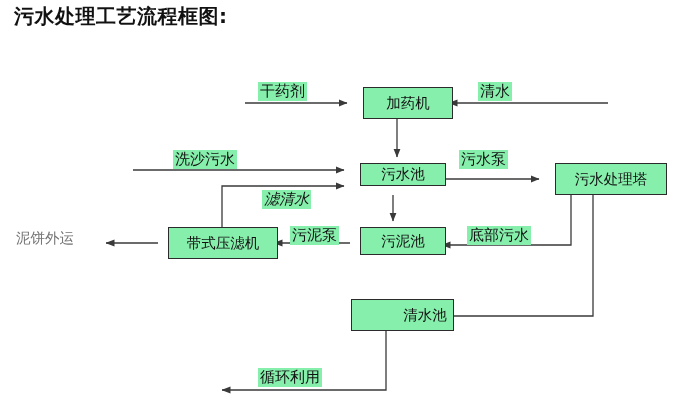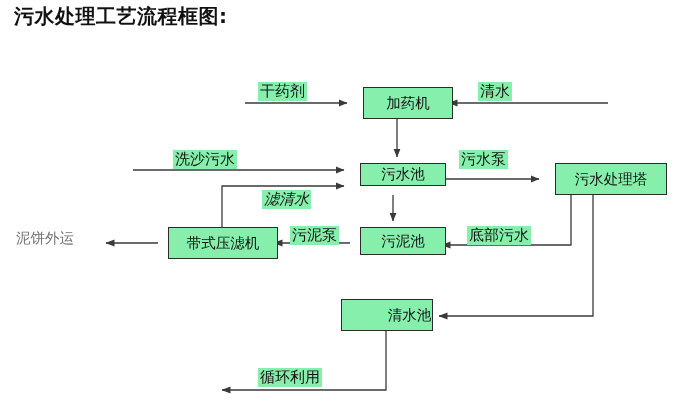--- a/index.html
+++ b/index.html
@@ -124,21 +124,21 @@
   </div>
 
   <div class="node" style="left:158px; top:227px; width:110px; height:32px;font-family:Liberation Serif, serif;">
     <span>带式压滤机</span>
   </div>
 
   <div class="node" style="left:350px; top:227px; width:86px; height:28px;">
     <span>污泥池</span>
   </div>
 
-  <div class="node" style="left:331px; top:299px; width:92px; height:32px;padding-left:45px;">
+  <div class="node" style="left:341px; top:299px; width:103px; height:32px;padding-left:45px;">
     <span>清水池</span>
   </div>
 
   <div class="edge-label" style="left:258px; top:82px;">干药剂</div>
   <div class="edge-label" style="left:478px; top:82px;">清水</div>
   <div class="edge-label" style="left:173px; top:150px;">洗沙污水</div>
   <div class="edge-label" style="left:262px; top:190px;font-style:italic;">滤清水</div>
   <div class="edge-label" style="left:459px; top:150px;">污水泵</div>
   <div class="edge-label" style="left:290px; top:226px;">污泥泵</div>
   <div class="edge-label" style="left:467px; top:226px;">底部污水</div>

